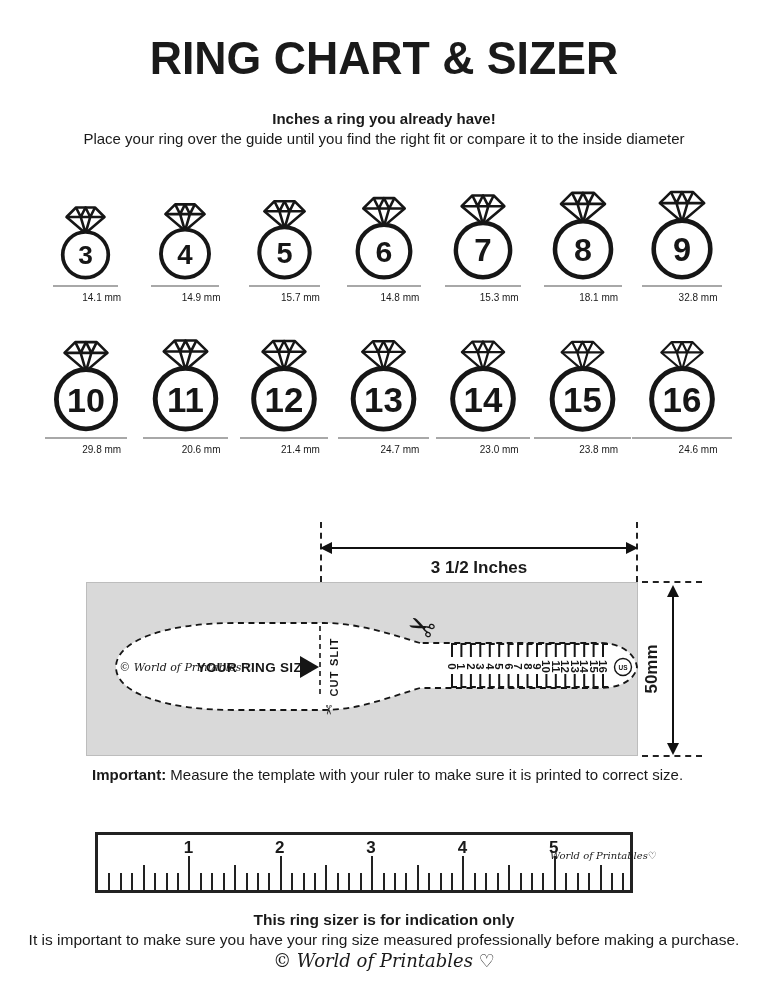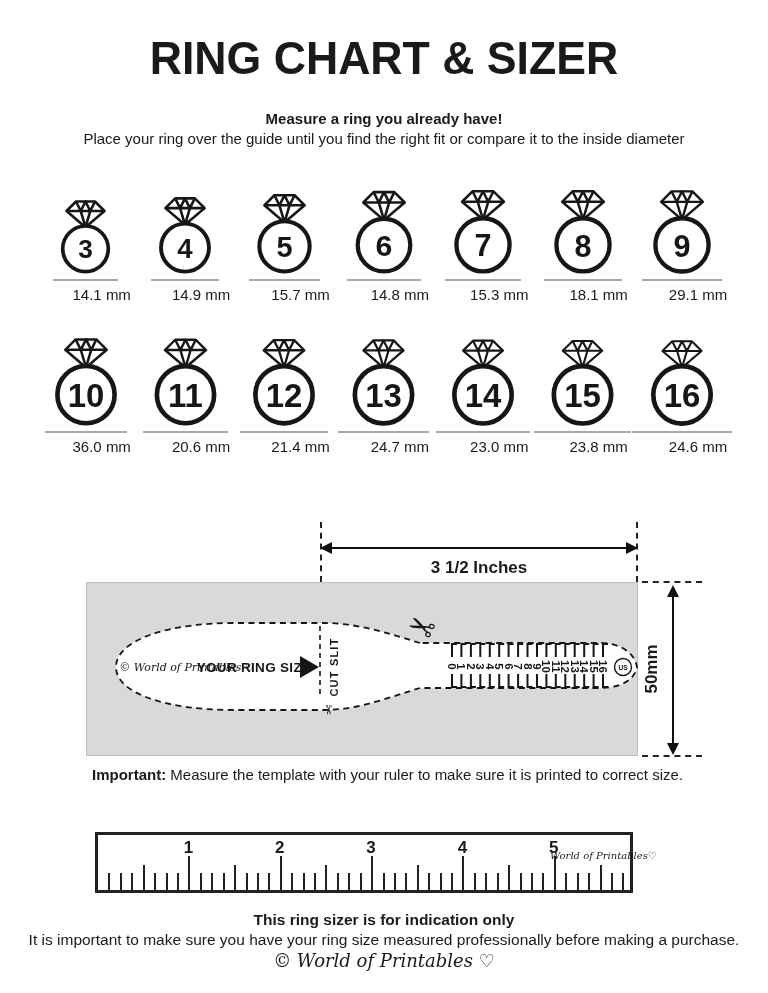--- a/index.html
+++ b/index.html
@@ -17,21 +17,21 @@
   .intro-body { top:130px; font-size:15px; }
 
   
   .ring-row { position:absolute; left:36px; width:696px; display:flex; }
   .ring-row.row1 { top:181px; }
   .ring-row.row2 { top:326px; }
   .ring-col { width:99.4px; display:flex; flex-direction:column; align-items:center; justify-content:flex-end; }
   .row1 .ring-col { height:122px; }
   .row2 .ring-col { height:129px; }
   .ring-underline { height:2px; background:#a8a8a8; margin-top:5px; }
-  .ring-mm { font-size:15px; margin-top:5px; white-space:nowrap;margin-left:32px; }
+  .ring-mm { font-size:10px; margin-top:5px; white-space:nowrap;margin-left:32px; }
 
   
   .sizer { position:absolute; left:0; top:512px; width:768px; height:258px; }
   .guide-v { position:absolute; width:0; border-left:2px dashed #222; }
   .guide-h { position:absolute; height:0; border-top:2px dashed #222; }
   .dim-line-h { position:absolute; left:331px; top:35px; width:300px; height:2px; background:#111; }
   .ah { position:absolute; width:0; height:0; border-style:solid; }
   .ah-left  { top:30px; left:320px; border-width:6px 12px 6px 0; border-color:transparent #111 transparent transparent; }
   .ah-right { top:30px; left:626px; border-width:6px 0 6px 12px; border-color:transparent transparent transparent #111; }
   .dim-label-w { position:absolute; left:322px; top:46px; width:314px; text-align:center; font-size:17px; font-weight:bold; }
@@ -55,21 +55,21 @@
   
   .footer-heading { top:911px; font-size:15.5px; font-weight:bold; }
   .footer-body { top:931px; font-size:15.5px; }
   .footer-brand { top:950px; font-size:18px; }
 </style>
 </head>
 <body>
 
 <div class="abs center page-title">RING CHART &amp; SIZER</div>
 
-<div class="abs center intro-heading">Measure a ring you already have!</div>
+<div class="abs center intro-heading">Inches a ring you already have!</div>
 <div class="abs center intro-body">Place your ring over the guide until you find the right fit or compare it to the inside diameter</div>
 
 <div class="ring-row row1" id="ring-row-0">
     <div class="ring-col">
       <svg width="57" height="80" viewBox="0 0 100 140">
     <g transform="translate(50 58) scale(0.833) translate(-50 -58)" fill="none" stroke="#161616" stroke-width="5.47" stroke-linejoin="round">
       <path d="M30 4 L70 4 L90 24 L50 58 L10 24 Z"></path>
       <path d="M10 24 H90 M30 4 L40 24 L50 4 L60 24 L70 4 M40 24 L50 58 M60 24 L50 58"></path>
     </g>
     <circle cx="50" cy="96" r="40" fill="#fff" stroke="#161616" stroke-width="6.5"></circle>
@@ -141,35 +141,35 @@
     <div class="ring-col">
       <svg width="72" height="101" viewBox="0 0 100 140">
     <g transform="translate(50 58) scale(0.785) translate(-50 -58)" fill="none" stroke="#161616" stroke-width="4.60" stroke-linejoin="round">
       <path d="M30 4 L70 4 L90 24 L50 58 L10 24 Z"></path>
       <path d="M10 24 H90 M30 4 L40 24 L50 4 L60 24 L70 4 M40 24 L50 58 M60 24 L50 58"></path>
     </g>
     <circle cx="50" cy="96" r="40" fill="#fff" stroke="#161616" stroke-width="6.5"></circle>
     <text x="50" y="97" text-anchor="middle" dominant-baseline="central" font-size="46" font-weight="600" fill="#161616" font-family="Liberation Sans, sans-serif">9</text>
   </svg>
       <div class="ring-underline" style="width:80px"></div>
-      <div class="ring-mm">29.1 mm</div>
+      <div class="ring-mm">32.8 mm</div>
     </div>
   </div>
 <div class="ring-row row2" id="ring-row-1">
     <div class="ring-col">
       <svg width="74" height="104" viewBox="0 0 100 140">
     <g transform="translate(50 58) scale(0.726) translate(-50 -58)" fill="none" stroke="#161616" stroke-width="4.84" stroke-linejoin="round">
       <path d="M30 4 L70 4 L90 24 L50 58 L10 24 Z"></path>
       <path d="M10 24 H90 M30 4 L40 24 L50 4 L60 24 L70 4 M40 24 L50 58 M60 24 L50 58"></path>
     </g>
     <circle cx="50" cy="96" r="40" fill="#fff" stroke="#161616" stroke-width="6.5"></circle>
     <text x="50" y="97" text-anchor="middle" dominant-baseline="central" font-size="46" font-weight="600" fill="#161616" font-family="Liberation Sans, sans-serif">10</text>
   </svg>
       <div class="ring-underline" style="width:82px"></div>
-      <div class="ring-mm">36.0 mm</div>
+      <div class="ring-mm">29.8 mm</div>
     </div>
     <div class="ring-col">
       <svg width="77" height="108" viewBox="0 0 100 140">
     <g transform="translate(50 58) scale(0.718) translate(-50 -58)" fill="none" stroke="#161616" stroke-width="4.71" stroke-linejoin="round">
       <path d="M30 4 L70 4 L90 24 L50 58 L10 24 Z"></path>
       <path d="M10 24 H90 M30 4 L40 24 L50 4 L60 24 L70 4 M40 24 L50 58 M60 24 L50 58"></path>
     </g>
     <circle cx="50" cy="96" r="40" fill="#fff" stroke="#161616" stroke-width="6.5"></circle>
     <text x="50" y="97" text-anchor="middle" dominant-baseline="central" font-size="46" font-weight="600" fill="#161616" font-family="Liberation Sans, sans-serif">11</text>
   </svg>

